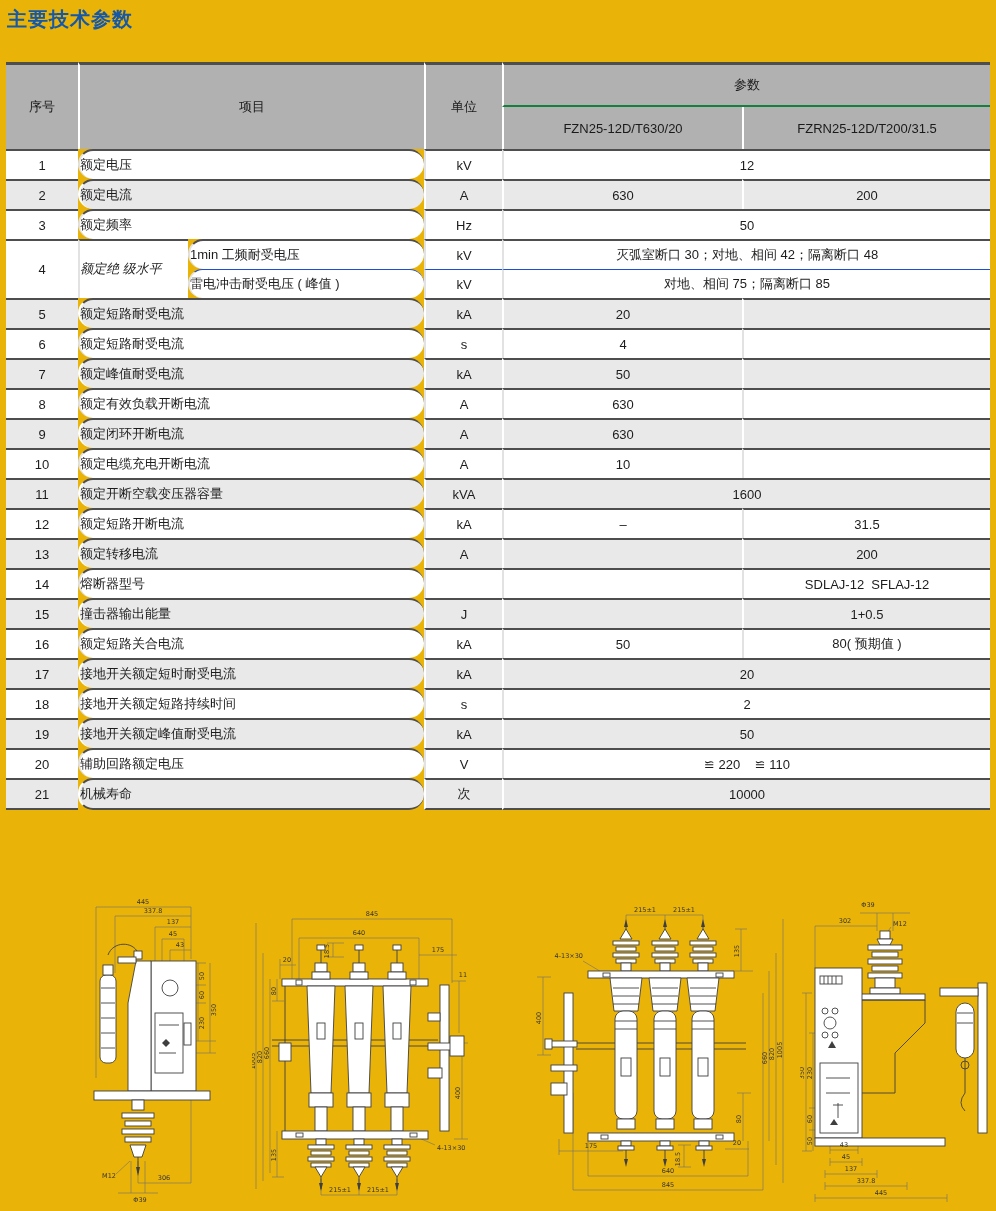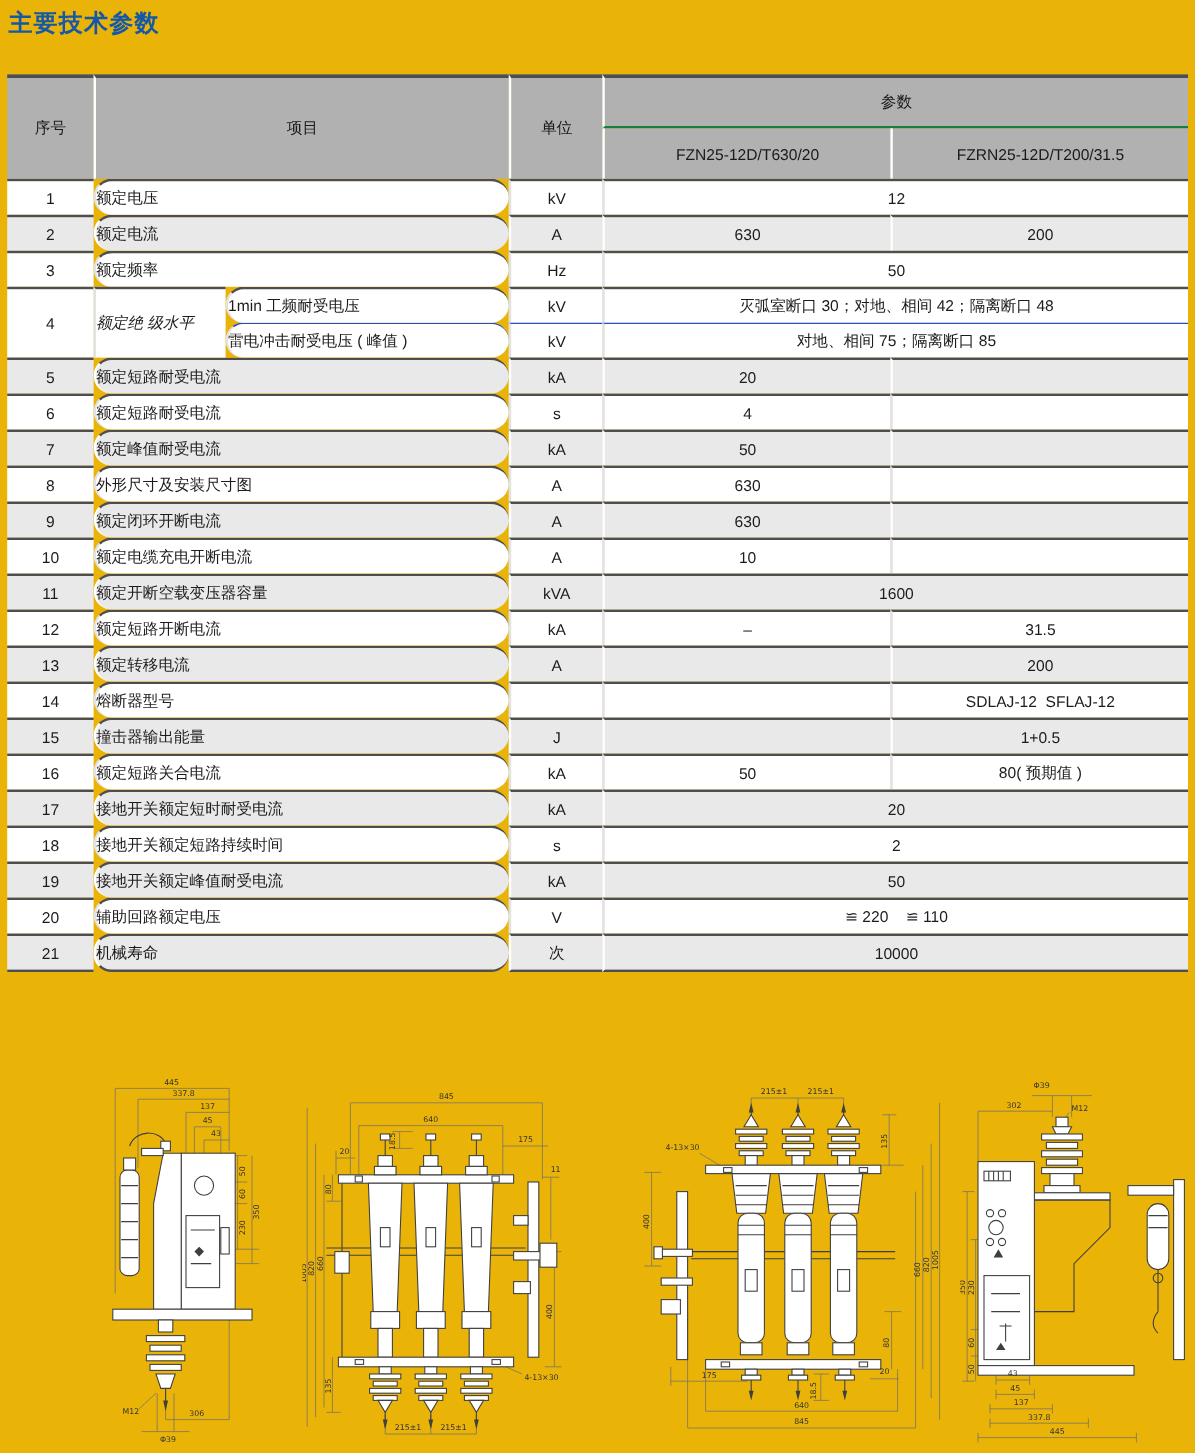--- a/index.html
+++ b/index.html
@@ -112,21 +112,21 @@
         </tr>
         <tr class="shade">
           <td class="c-no">7</td>
           <td class="c-item" colspan="2">额定峰值耐受电流</td>
           <td class="c-unit">kA</td>
           <td class="c-val">50</td>
           <td class="c-val"></td>
         </tr>
         <tr>
           <td class="c-no">8</td>
-          <td class="c-item" colspan="2">外形尺寸及安装尺寸图</td>
+          <td class="c-item" colspan="2">额定有效负载开断电流</td>
           <td class="c-unit">A</td>
           <td class="c-val">630</td>
           <td class="c-val"></td>
         </tr>
         <tr class="shade">
           <td class="c-no">9</td>
           <td class="c-item" colspan="2">额定闭环开断电流</td>
           <td class="c-unit">A</td>
           <td class="c-val">630</td>
           <td class="c-val"></td>

